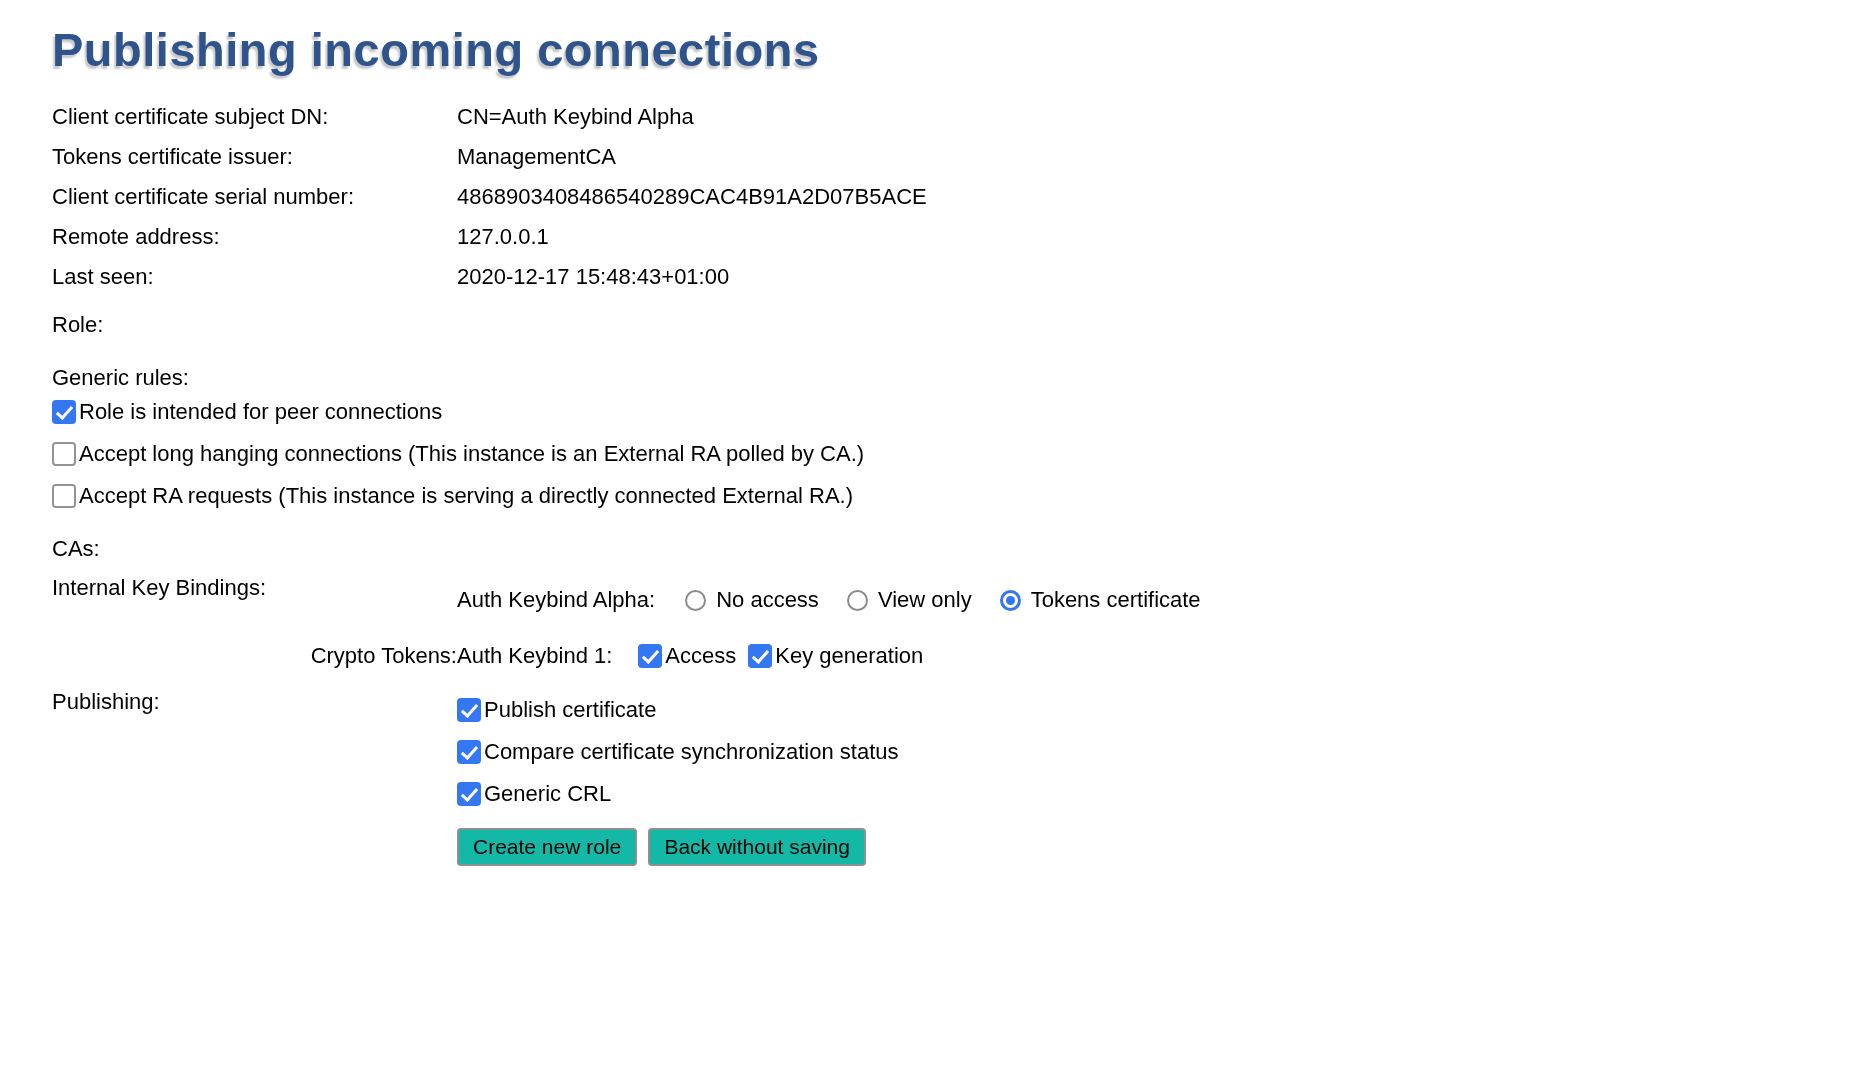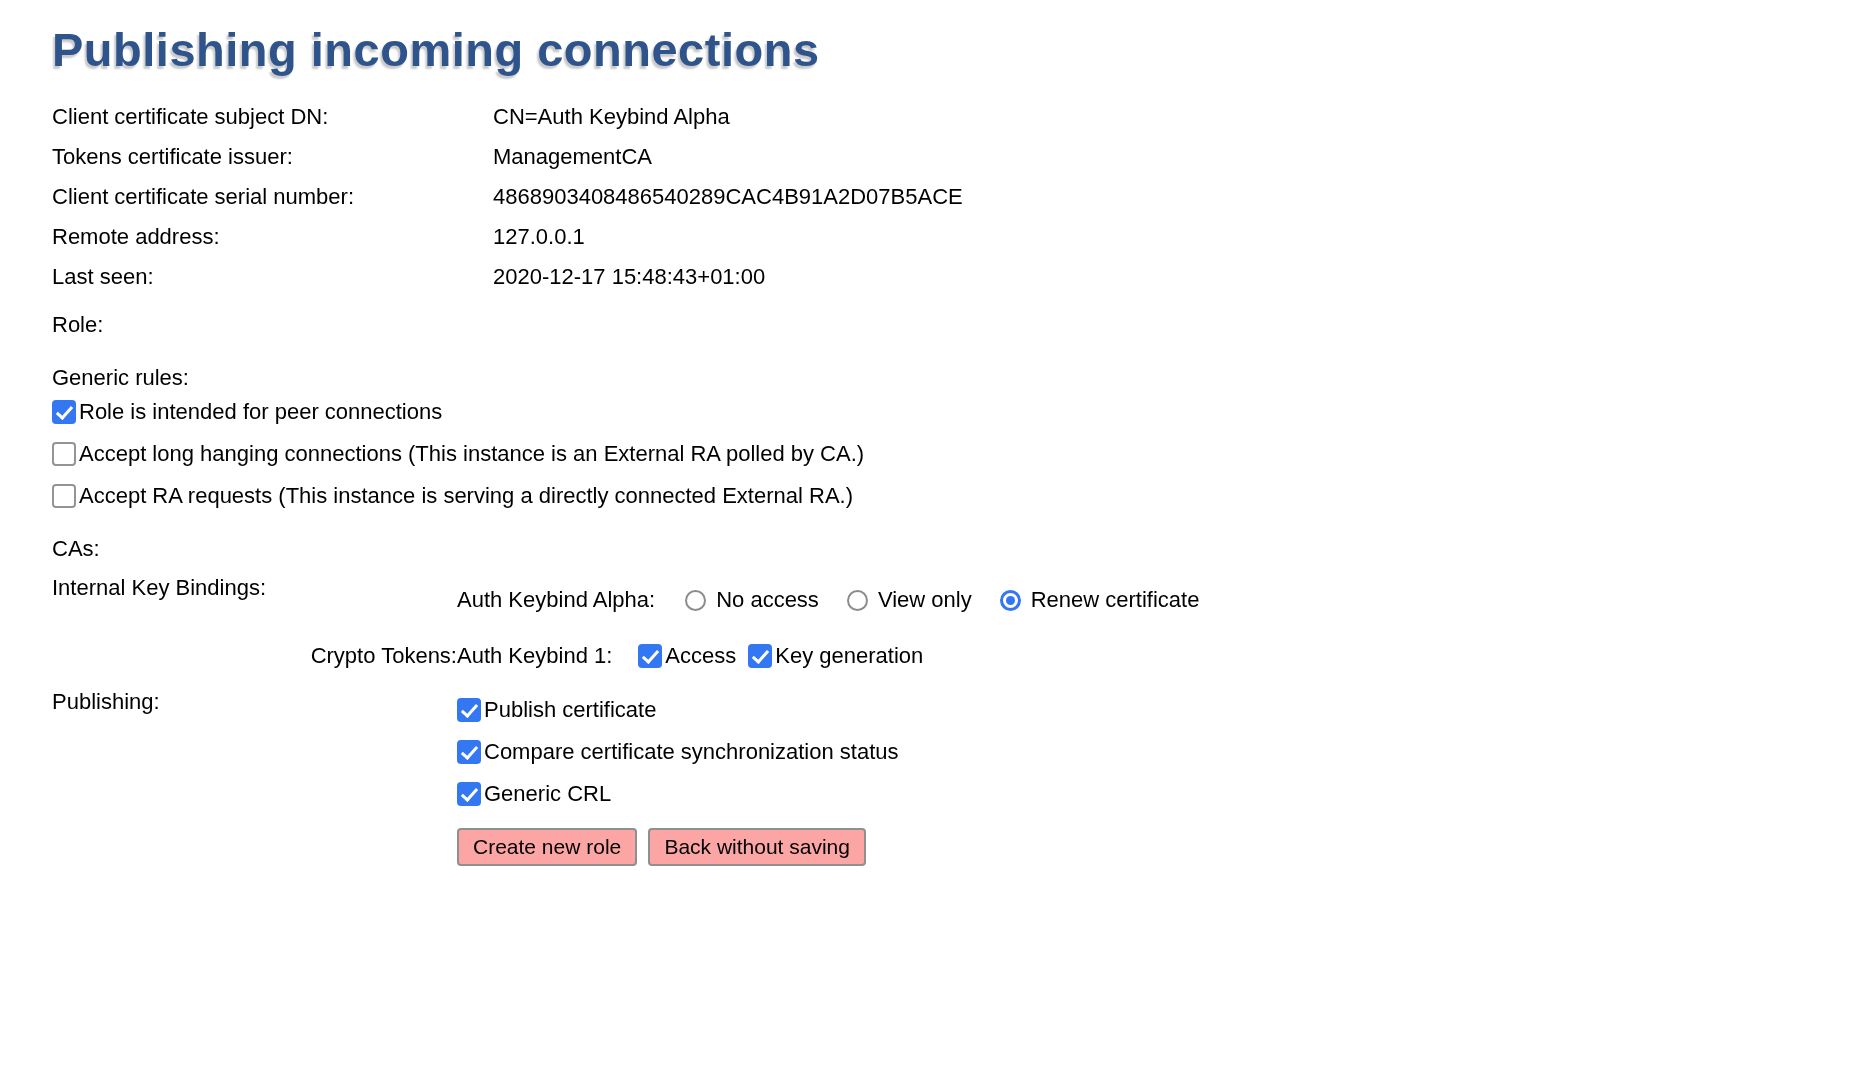--- a/index.html
+++ b/index.html
@@ -33,21 +33,20 @@
   .row .lbl {
     width: 405px;
     flex-shrink: 0;
   }
   .row .val {
     flex: 1;
   }
   .info-row {
     height: 40px;
     align-items: center;
-    gap: 36px;
   }
   .role-row {
     margin-top: 4px;
     height: 48px;
     align-items: center;
   }
   .text-input {
     width: 912px;
     height: 32px;
     font-size: 22px;
@@ -144,21 +143,21 @@
     display: flex;
     align-items: center;
     margin-right: 12px;
   }
   .pub-row { margin-top: 20px; }
   .buttons-row { margin-top: 13px; }
   .btn {
     font-family: inherit;
     font-size: 21px;
     color: #000;
-    background: #fca5a5;
+    background: #14b8a6;
     border: 2px solid #8f8f8f;
     border-radius: 4px;
     padding: 5px 14px;
     height: 38px;
     margin-right: 5px;
     cursor: pointer;
   }
 </style>
 </head>
 <body>
@@ -226,21 +225,21 @@
       <span class="radio-group">
         <span class="radio unselected"></span>
         <span>No access</span>
       </span>
       <span class="radio-group">
         <span class="radio unselected"></span>
         <span>View only</span>
       </span>
       <span class="radio-group">
         <span class="radio selected"></span>
-        <span>Renew certificate</span>
+        <span>Tokens certificate</span>
       </span>
     </div>
   </div>
 
   <div class="row crypto-row">
     <div class="lbl">Crypto Tokens:</div>
     <div class="val">
       <span class="sub-label">Auth Keybind 1:</span>
       <span class="cb-inline">
         <span class="cb checked"></span>

